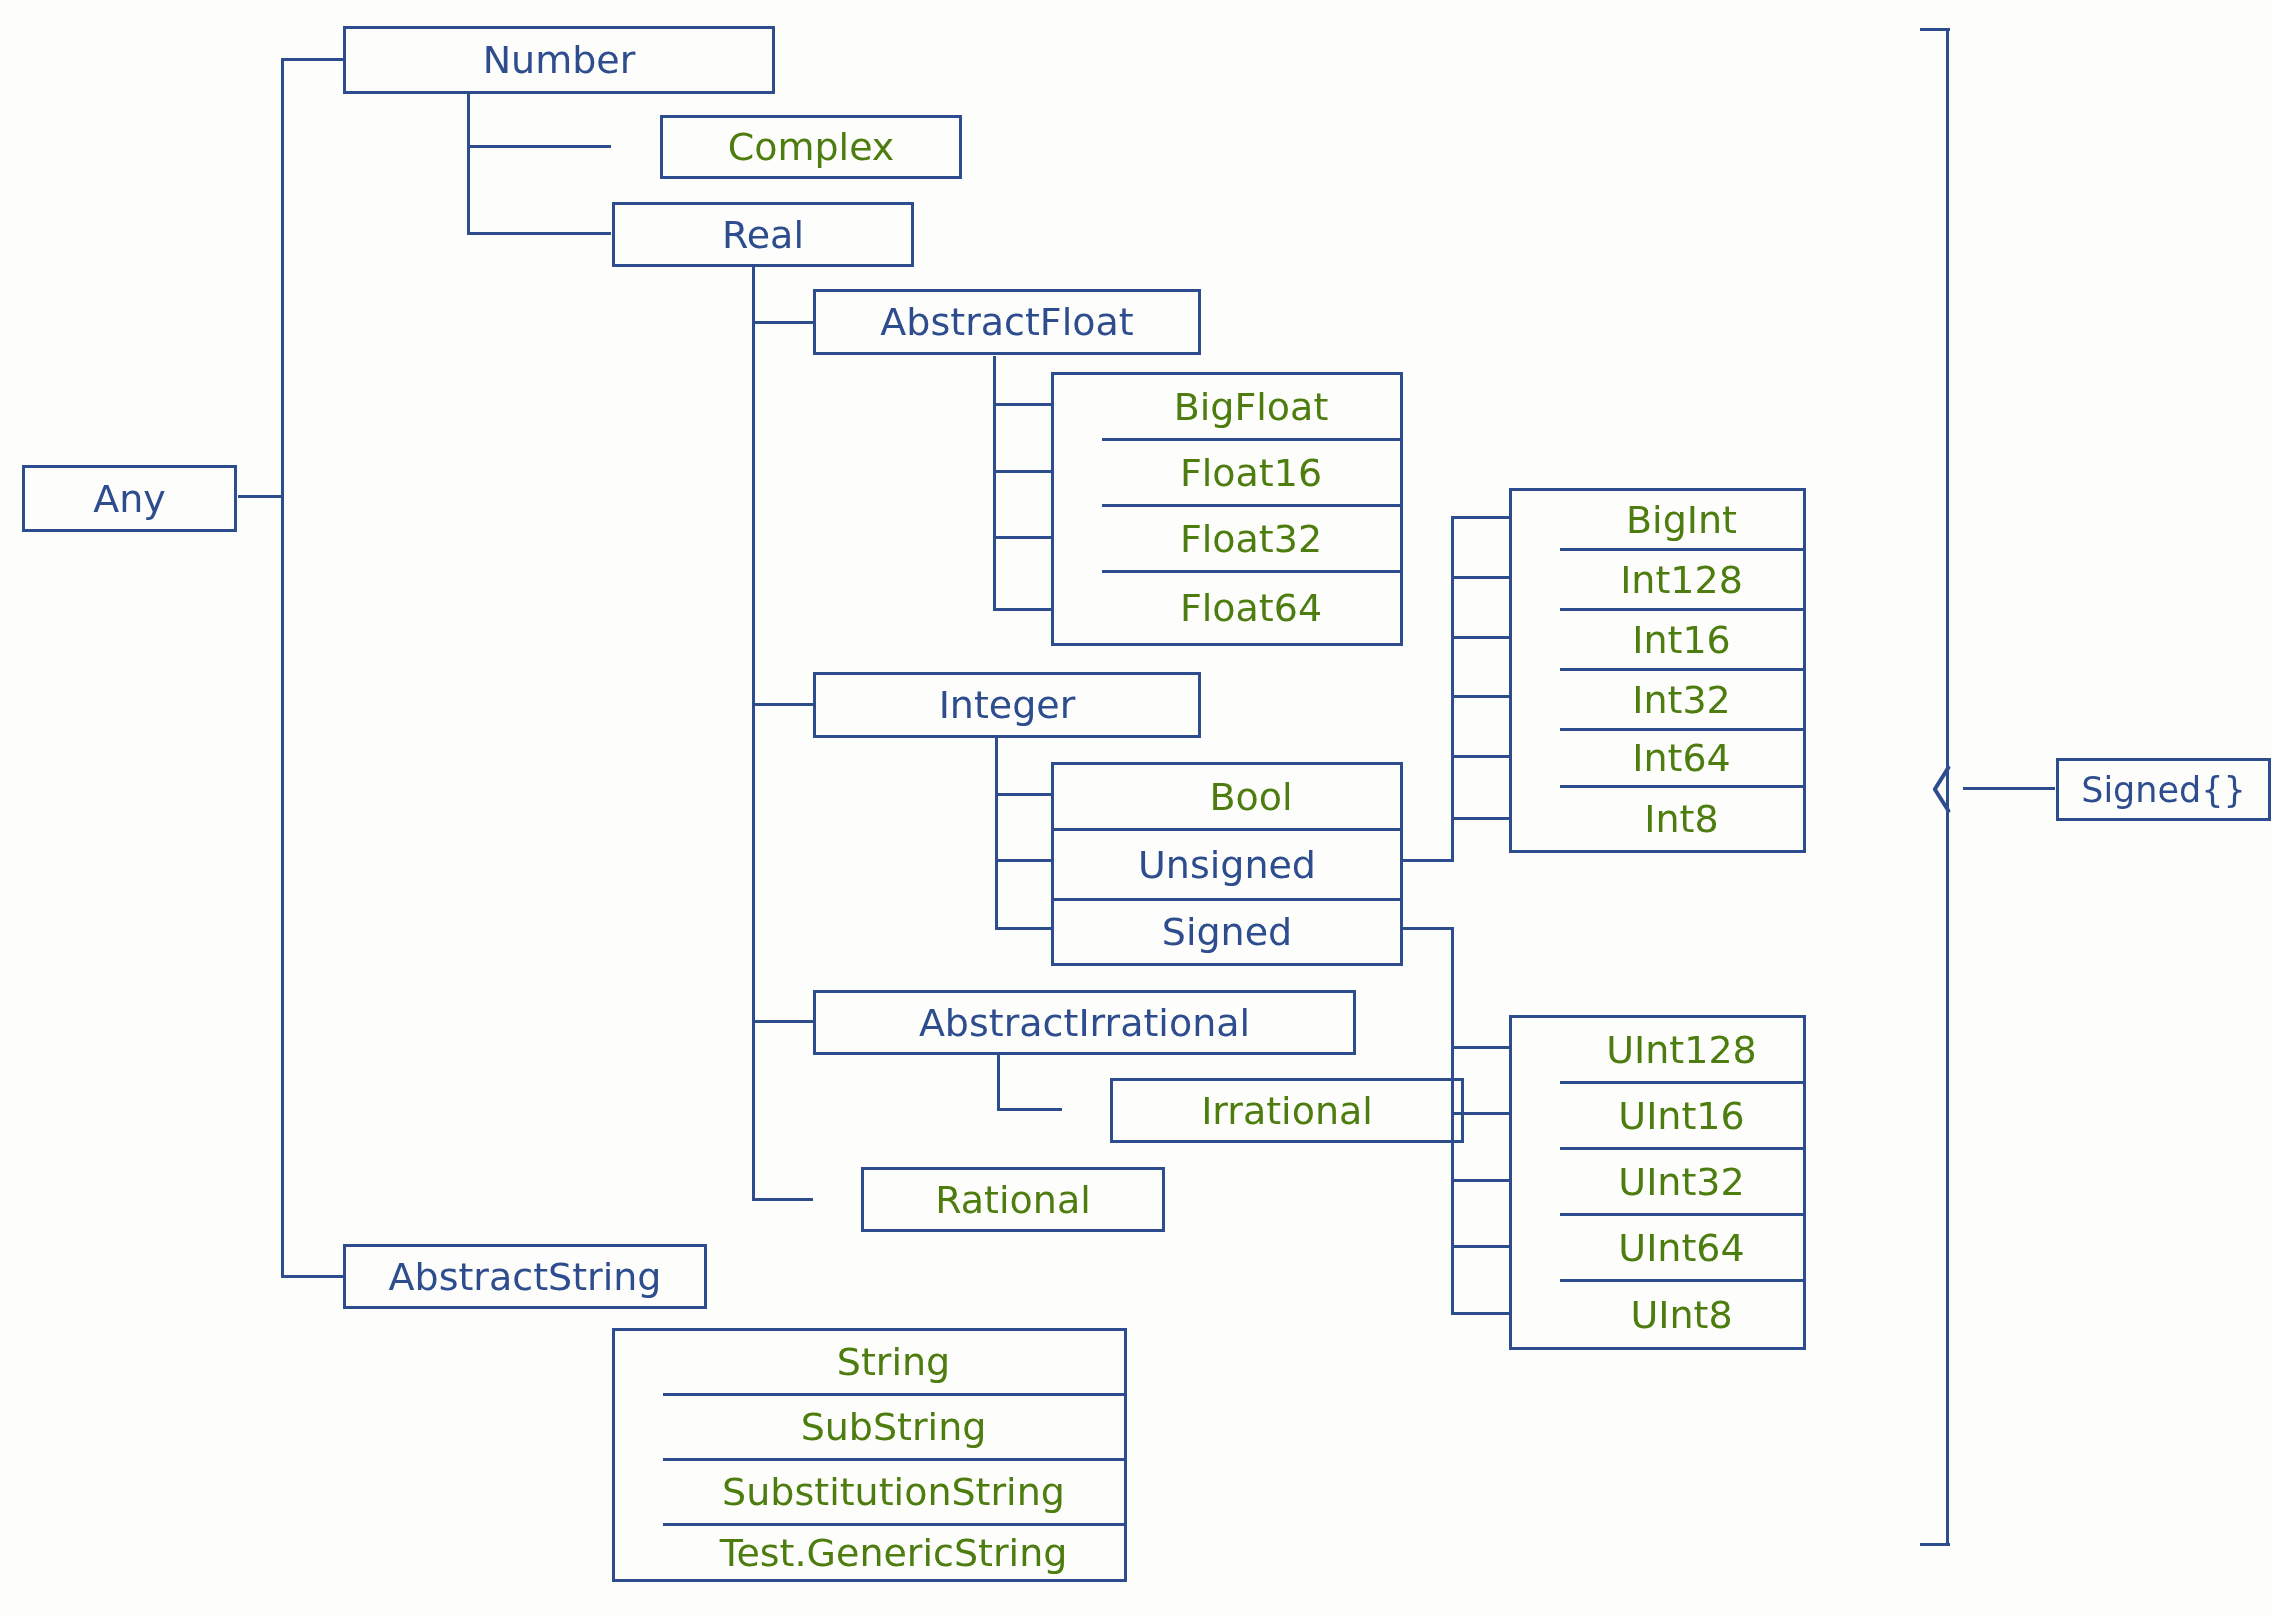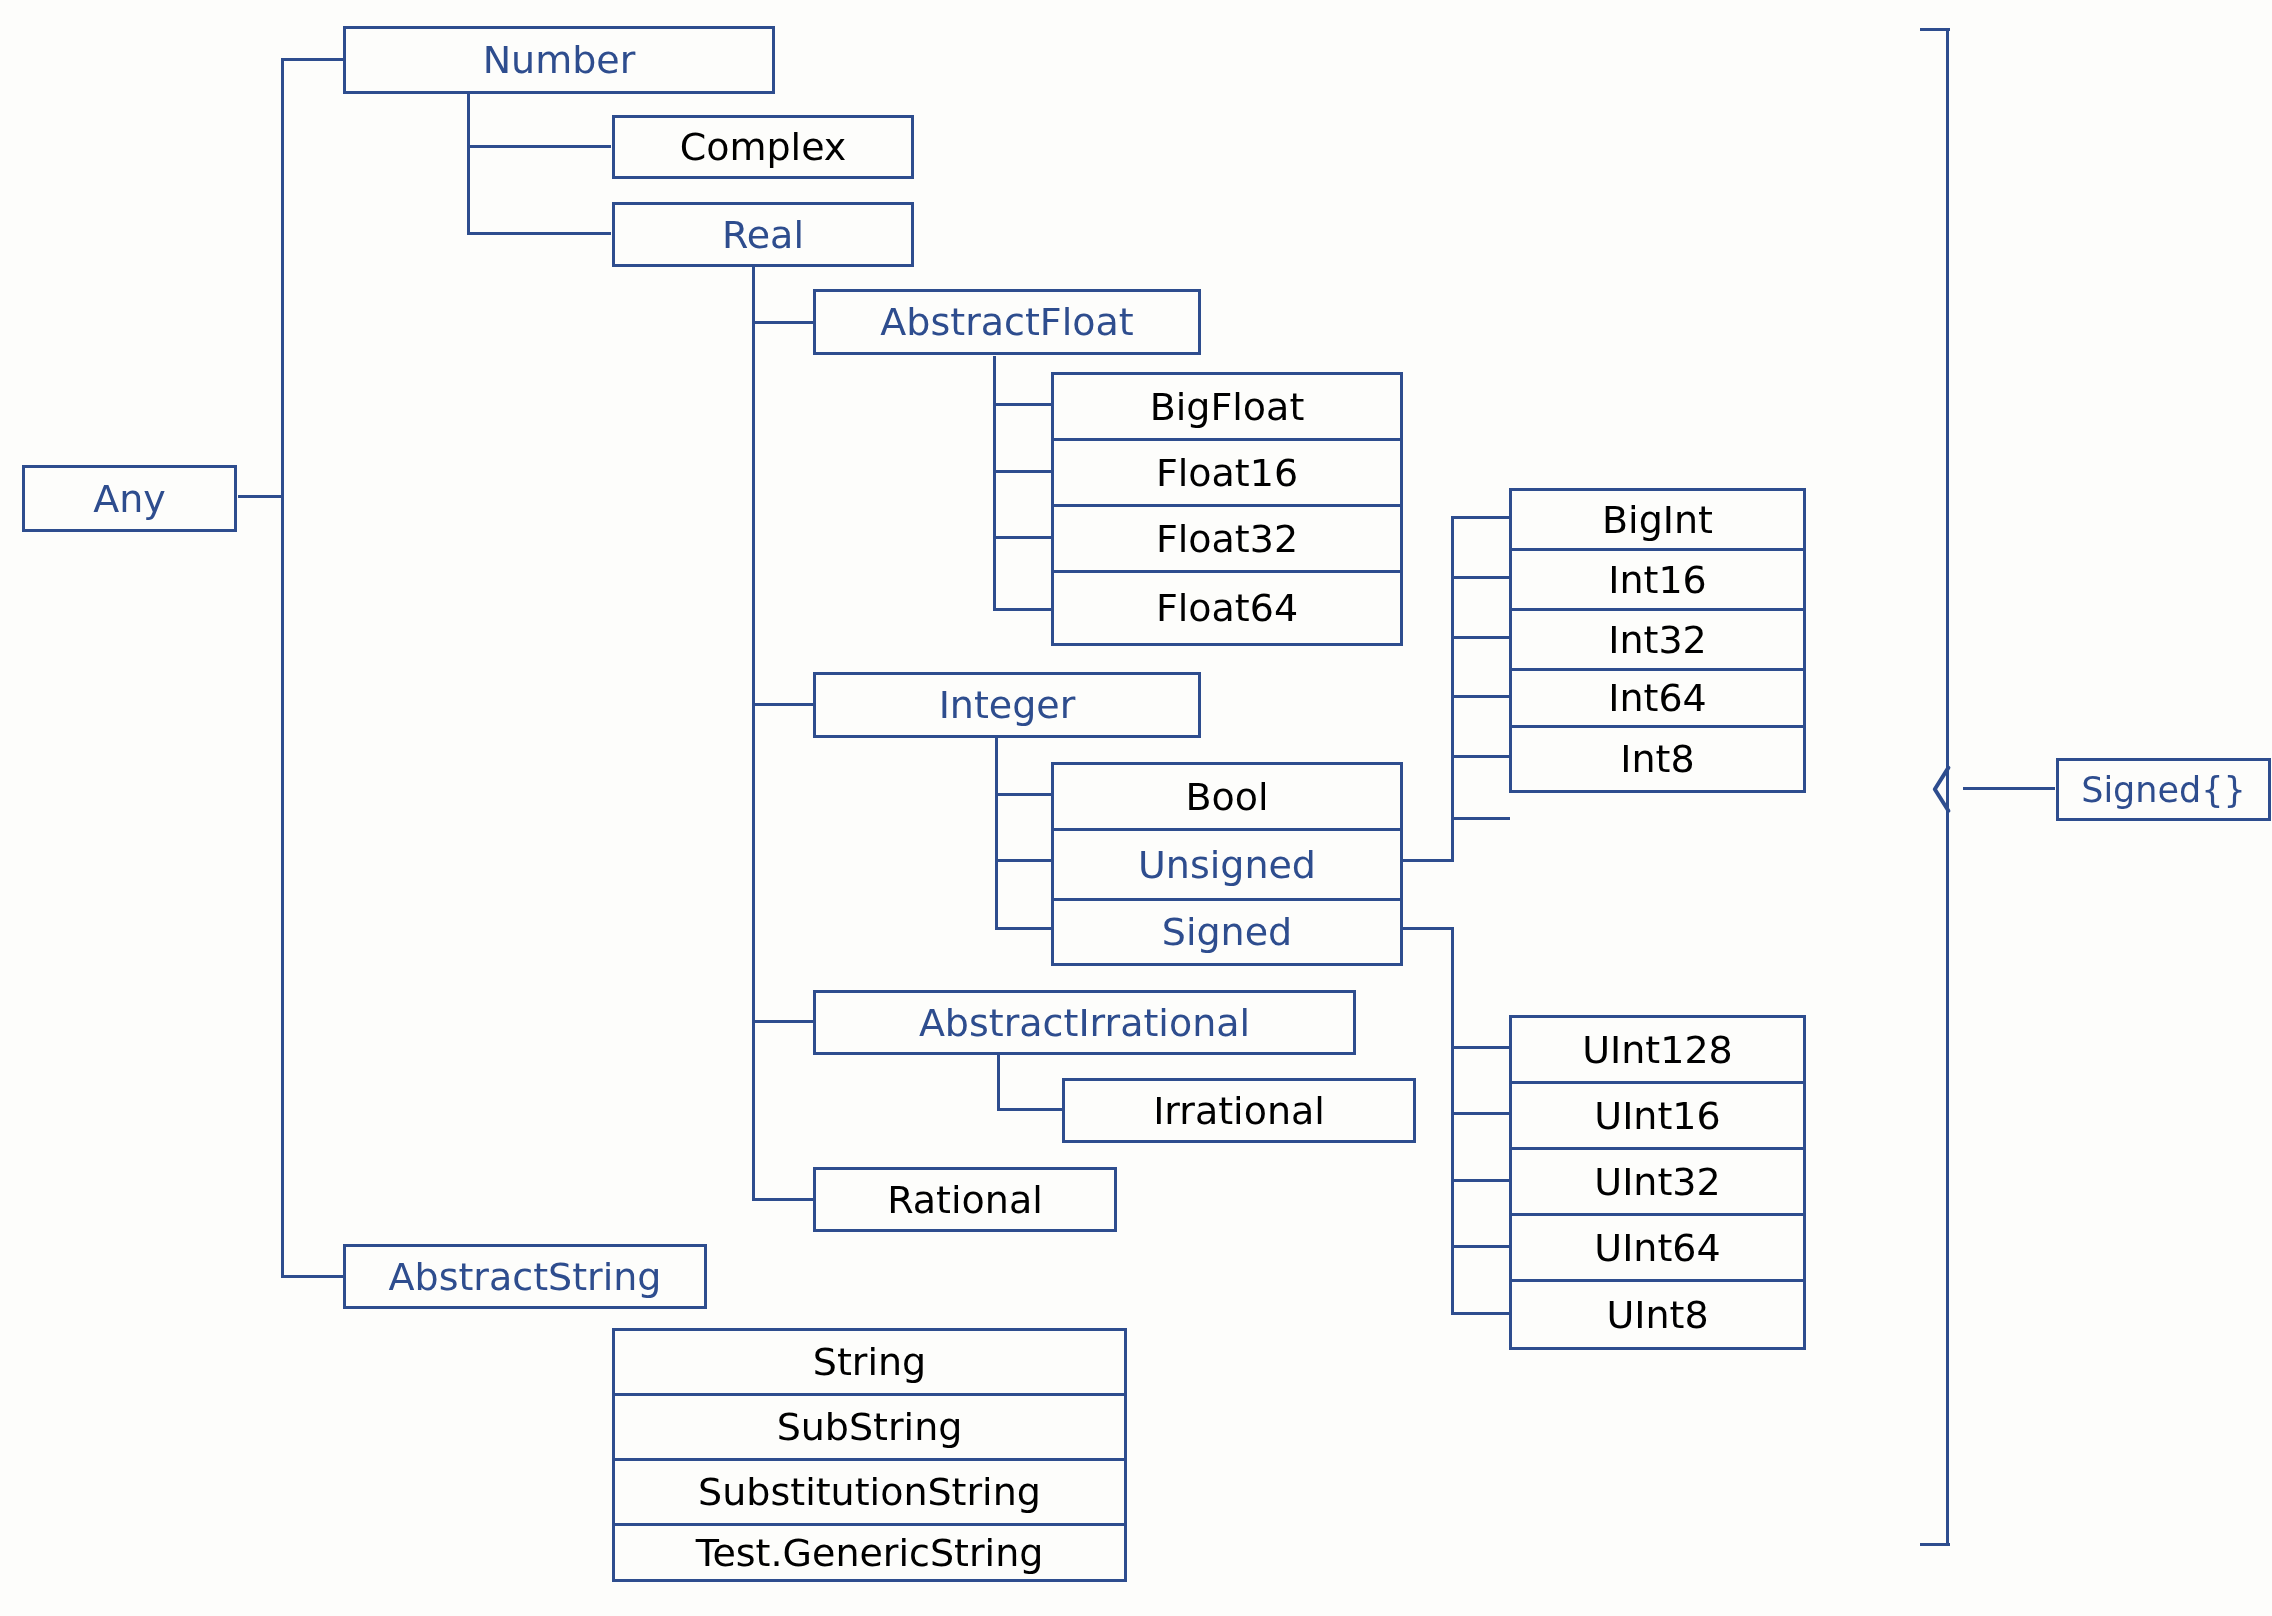--- a/index.html
+++ b/index.html
@@ -26,21 +26,21 @@
     border:3.2px solid #2e4d8e;
     background:#fdfdfb;
   }
   .row{
     box-sizing:border-box;
     display:flex;align-items:center;justify-content:center;
     white-space:nowrap;
   }
   .row + .row{border-top:3.2px solid #2e4d8e;}
   .abstract{color:#2e4d8e;}
-  .concrete{color:#000000;}
+  .concrete{color:#4d7c0f;margin-left:48px;}
   .line{position:absolute;background:#2e4d8e;}
   .bracket-tip{position:absolute;left:1914px;top:750px;}
 </style>
 </head>
 <body>
 
 <div class="canvas">
 
   <div class="node abstract" style="left:22px;top:465px;width:215px;height:67px;">Any</div>
 
@@ -62,20 +62,21 @@
   <div class="node abstract" style="left:813px;top:672px;width:388px;height:66px;">Integer</div>
 
   <div class="group" style="left:1051px;top:762px;width:352px;">
     <div class="row concrete" style="height:63px;">Bool</div>
     <div class="row abstract" style="height:70px;">Unsigned</div>
     <div class="row abstract" style="height:65px;">Signed</div>
   </div>
 
   <div class="group" style="left:1509px;top:488px;width:297px;">
     <div class="row concrete" style="height:57px;">BigInt</div>
+    <div class="row concrete" style="height:60px;">Int128</div>
     <div class="row concrete" style="height:60px;">Int16</div>
     <div class="row concrete" style="height:60px;">Int32</div>
     <div class="row concrete" style="height:57px;">Int64</div>
     <div class="row concrete" style="height:65px;">Int8</div>
   </div>
 
   <div class="group" style="left:1509px;top:1015px;width:297px;">
     <div class="row concrete" style="height:63px;">UInt128</div>
     <div class="row concrete" style="height:66px;">UInt16</div>
     <div class="row concrete" style="height:66px;">UInt32</div>

